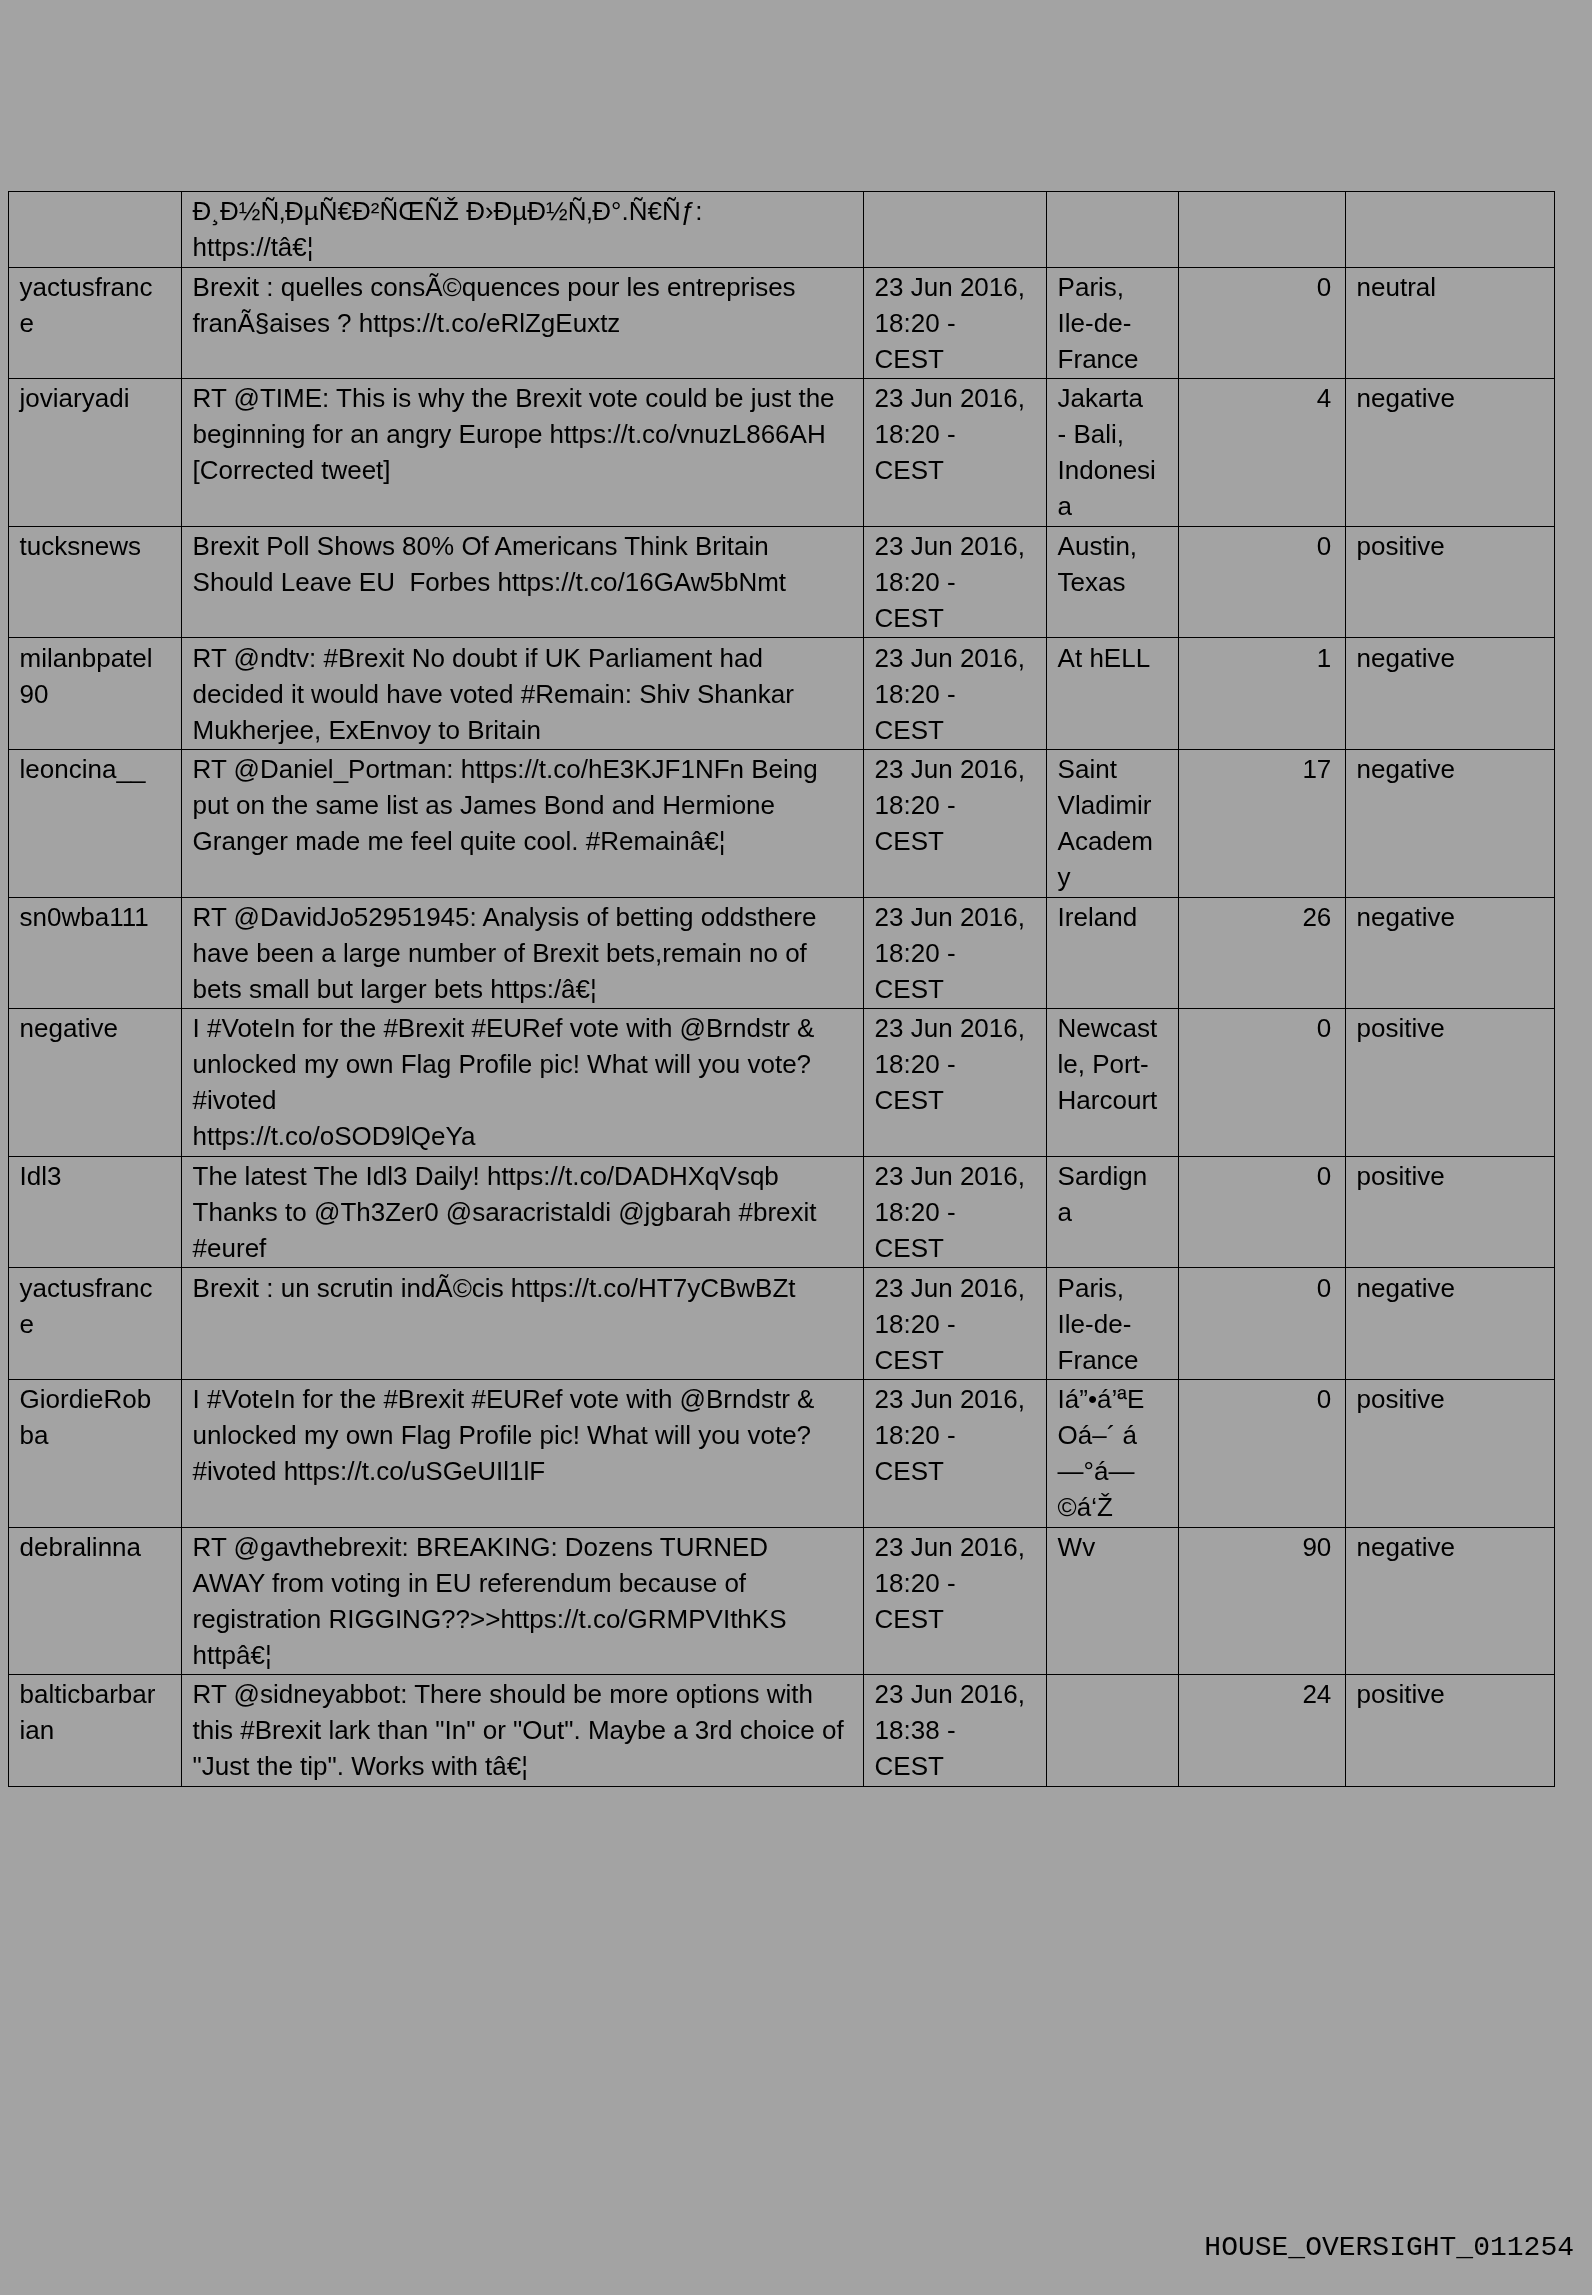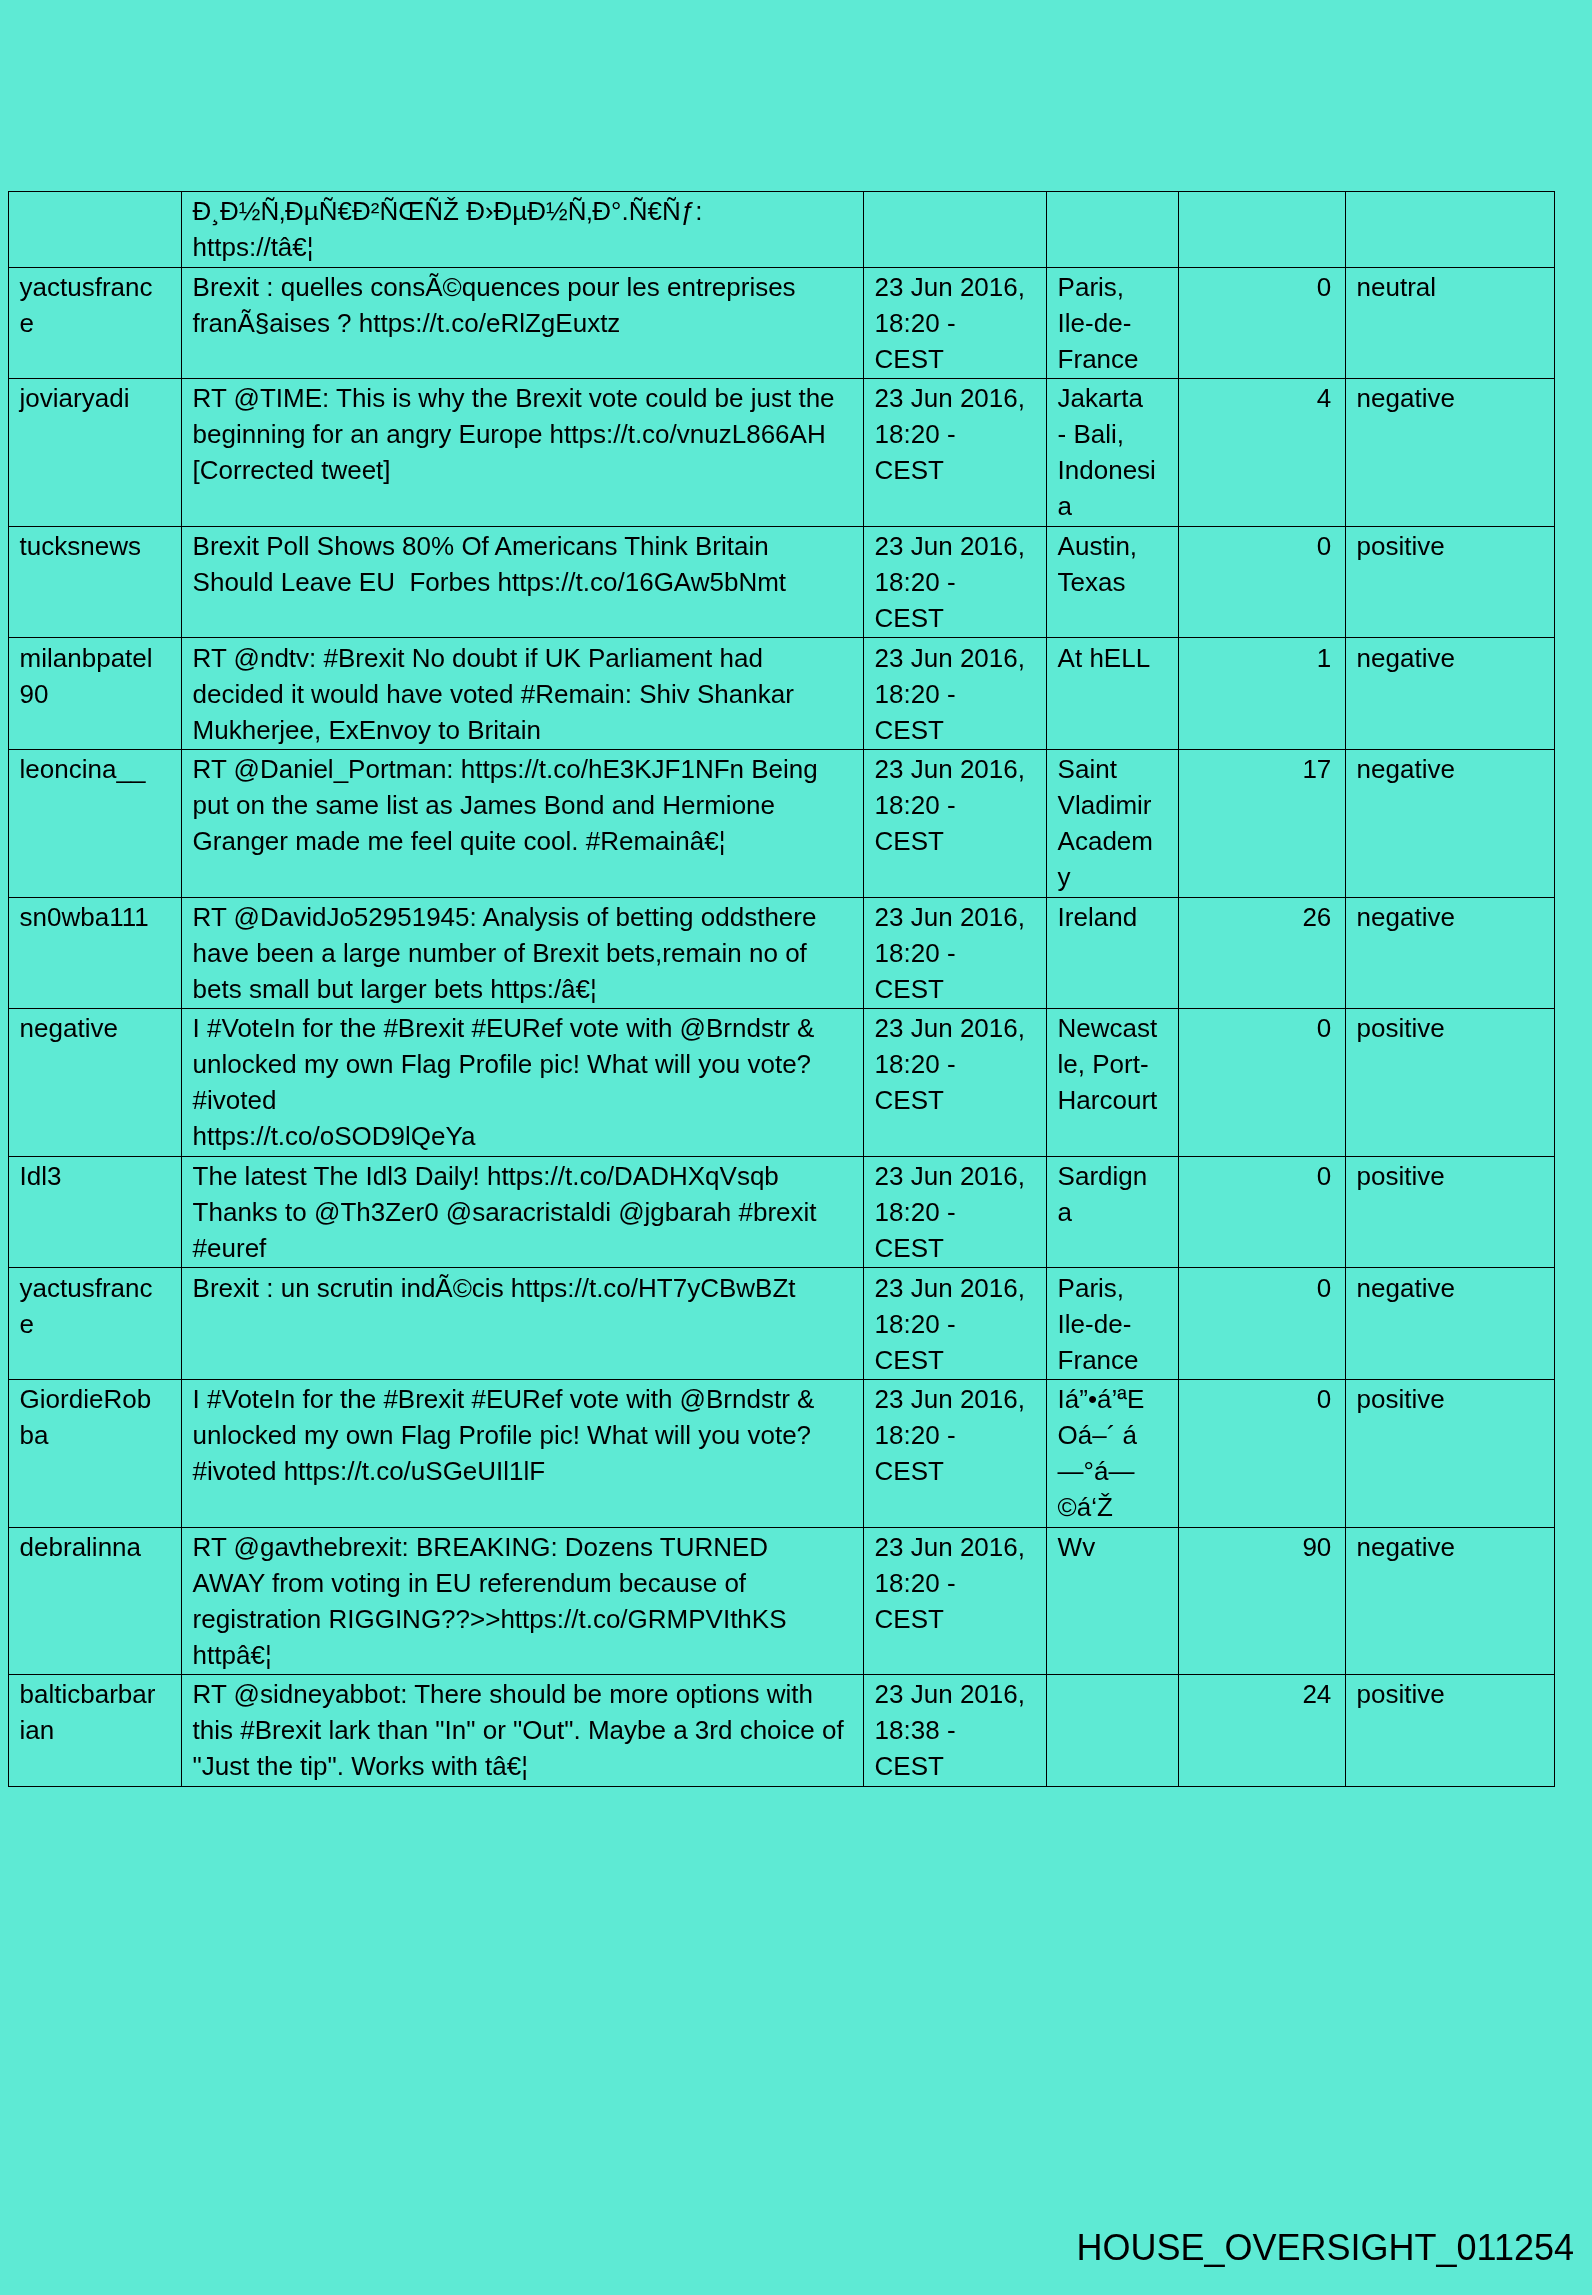--- a/index.html
+++ b/index.html
@@ -10,21 +10,21 @@
   body {
     position: relative;
     width: 1592px;
     height: 2295px;
     font-family: "Liberation Sans", sans-serif;
     color: #000;
   }
   .page {
     position: absolute;
     inset: 0;
-    background: #5eead4;
+    background: #a3a3a3;
   }
   table.doc-table {
     position: absolute;
     left: 8.3px;
     top: 191px;
     width: 1546px;
     border-collapse: collapse;
     table-layout: fixed;
   }
   table.doc-table td {
@@ -43,25 +43,25 @@
     padding-right: 19px;
   }
   table.doc-table td.cell-count {
     text-align: right;
     padding-right: 14px;
   }
   .doc-footer {
     position: absolute;
     top: 2232px;
     right: 18px;
-    font-size: 36px;
+    font-size: 28px;
     line-height: 32px;
     letter-spacing: 0px;
     color: #000;
-    font-family: Liberation Sans, sans-serif;
+    font-family: Liberation Mono, monospace;
   }
 </style>
 </head>
 <body>
 
 <div class="page">
 
   <table class="doc-table">
     <colgroup>
       <col style="width:173px">

